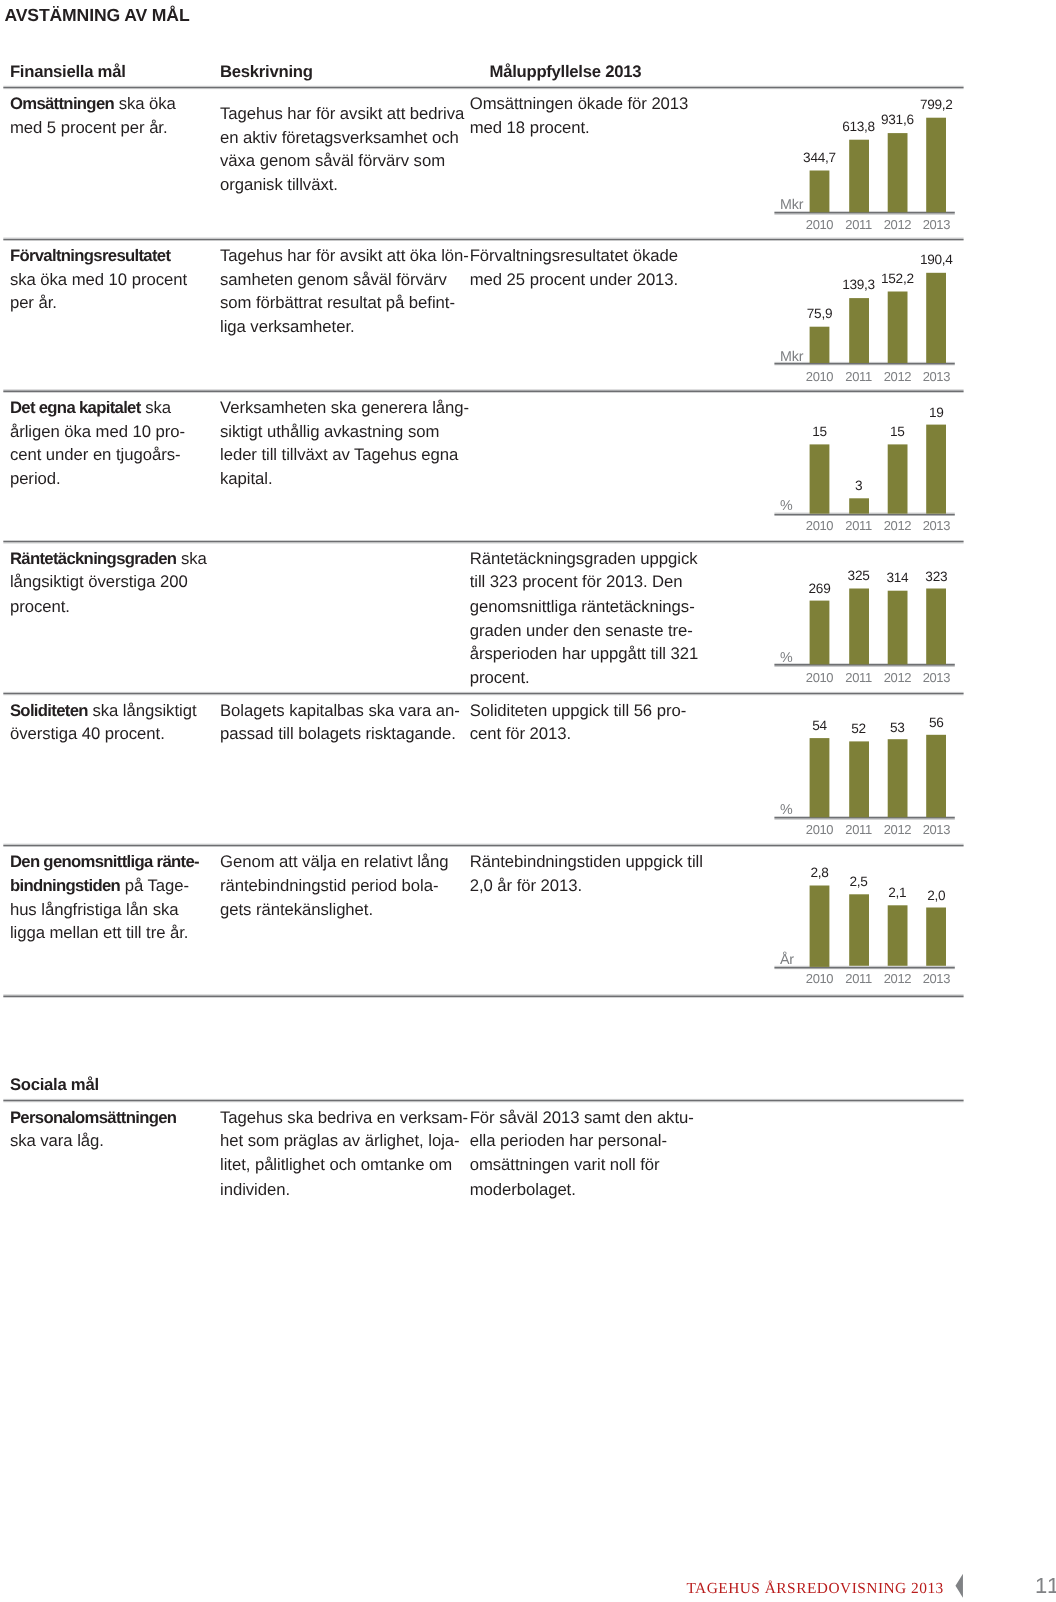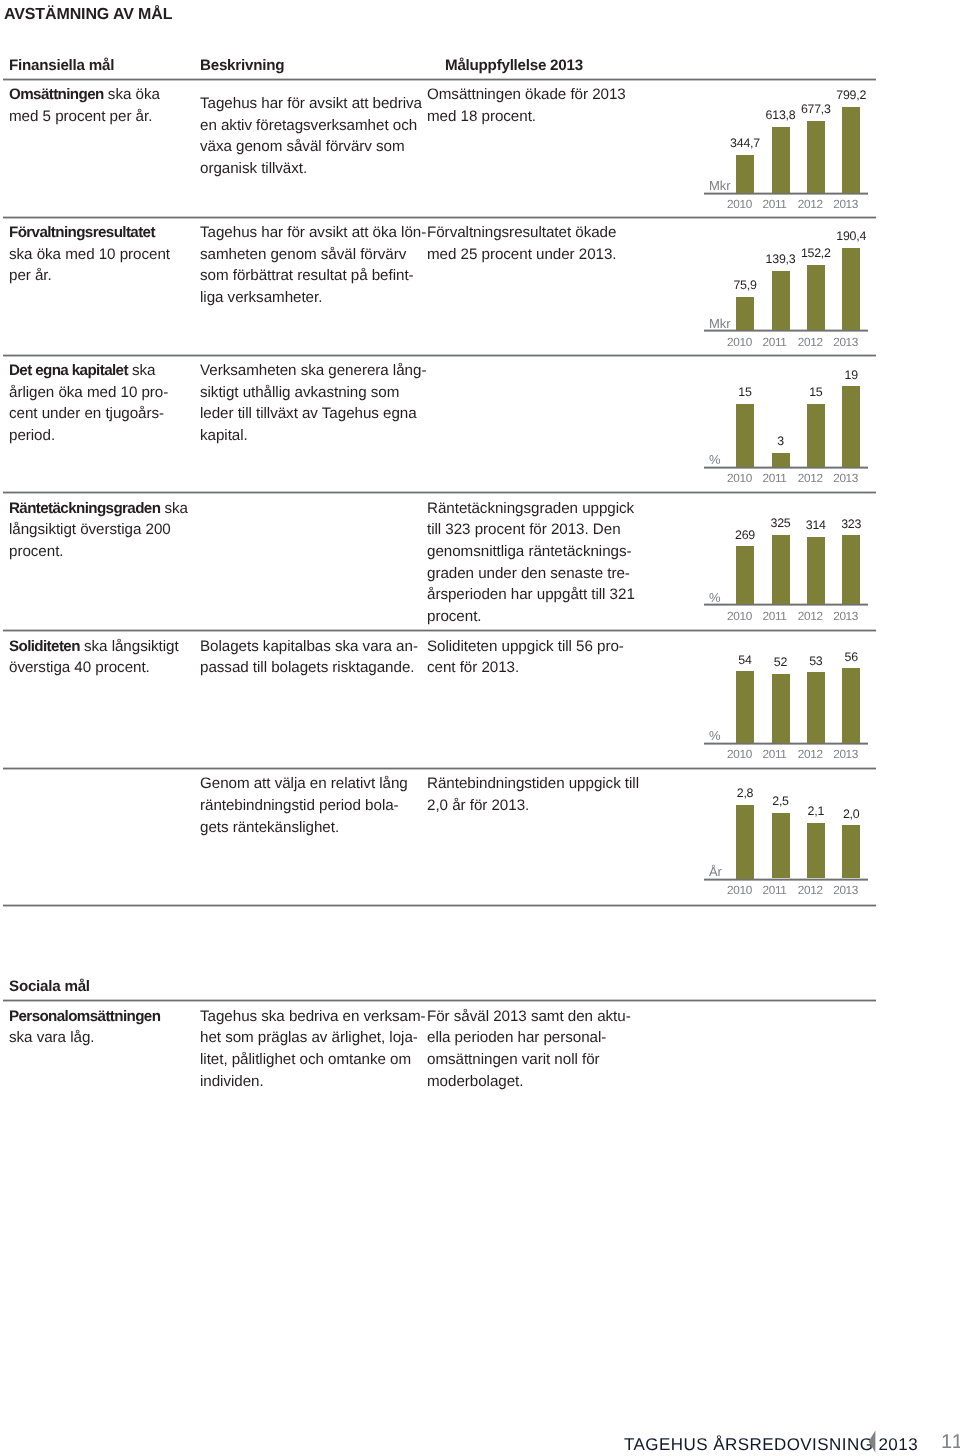--- a/index.html
+++ b/index.html
@@ -58,35 +58,35 @@
   .bar {
     position:absolute; background:#7e8038; width:18px;
   }
   .bar-val {
     position:absolute; font-size:12.4px; color:#231f20;
     letter-spacing:-0.25px; white-space:nowrap; text-align:center;
     line-height:12.4px;
   }
   .xlab {
     position:absolute; font-size:11.8px; color:#7d7f82;
-    letter-spacing:-0.35px; white-space:nowrap; text-align:left;
+    letter-spacing:-0.35px; white-space:nowrap; text-align:center;
     line-height:11.8px;
   }
   .unit {
     position:absolute; font-size:13px; color:#7d7f82;
     letter-spacing:-0.1px; white-space:nowrap; line-height:13px;
   }
   
   .footer {
     position:absolute; left:0; top:1420px; width:960px; height:36px;
   }
   .footer-text {
     position:absolute; left:624px; top:18.3px;
-    font-size:17px; color:#0f172a; letter-spacing:0.44px;
-    white-space:nowrap; line-height:13px;
+    font-size:14px; color:#b91c1c; letter-spacing:0.44px;
+    white-space:nowrap; line-height:13px;font-family:Liberation Serif, serif;
   }
   .footer-tri { position:absolute; left:868px; top:9.5px; line-height:0; }
   .footer-page {
     position:absolute; left:941px; top:12.3px;
     font-size:20px; color:#808285; letter-spacing:1.1px;
     white-space:nowrap; line-height:20px;
   }
 </style>
 </head>
 <body>
@@ -193,40 +193,55 @@
   </div>
   <div class="cell c2" style="top:635.60px">
     <div class="ln">Bolagets kapitalbas ska vara an-</div>
     <div class="ln">passad till bolagets risktagande.</div>
   </div>
   <div class="cell c3" style="top:635.60px">
     <div class="ln">Soliditeten uppgick till 56 pro-</div>
     <div class="ln">cent för 2013.</div>
   </div>
   <div class="rule" style="top:766.90px"></div>
+  <div class="cell c1" style="top:773.40px">
+    <div class="ln">
+      <span class="b">Den genomsnittliga ränte-</span>
+    </div>
+    <div class="ln">
+      <span class="b">bindningstiden</span>
+      <span class="r"> på Tage-</span>
+    </div>
+    <div class="ln">
+      <span class="r">hus långfristiga lån ska</span>
+    </div>
+    <div class="ln">
+      <span class="r">ligga mellan ett till tre år.</span>
+    </div>
+  </div>
   <div class="cell c2" style="top:773.40px">
     <div class="ln">Genom att välja en relativt lång</div>
     <div class="ln">räntebindningstid period bola-</div>
     <div class="ln">gets räntekänslighet.</div>
   </div>
   <div class="cell c3" style="top:773.40px">
     <div class="ln">Räntebindningstiden uppgick till</div>
     <div class="ln">2,0 år för 2013.</div>
   </div>
   <div class="chart">
     <div class="axis" style="left:704px;top:191.7px;width:164px"></div>
     <div class="unit" style="left:709px;top:179.2px">Mkr</div>
     <div class="bar" style="left:736px;top:154.9px;height:37.8px"></div>
     <div class="bar-val" style="left:722px;top:137.10px;width:46px">344,7</div>
     <div class="xlab" style="left:727px;top:199.20px;width:36px">2010</div>
     <div class="bar" style="left:771.5px;top:126.8px;height:65.9px"></div>
     <div class="bar-val" style="left:757.5px;top:109.00px;width:46px">613,8</div>
     <div class="xlab" style="left:762.5px;top:199.20px;width:36px">2011</div>
     <div class="bar" style="left:806.8px;top:120.5px;height:72.2px"></div>
-    <div class="bar-val" style="left:792.8px;top:102.70px;width:46px">677,3</div>
+    <div class="bar-val" style="left:792.8px;top:102.70px;width:46px">931,6</div>
     <div class="xlab" style="left:797.8px;top:199.20px;width:36px">2012</div>
     <div class="bar" style="left:842.2px;top:107.1px;height:85.6px"></div>
     <div class="bar-val" style="left:828.2px;top:89.30px;width:46px">799,2</div>
     <div class="xlab" style="left:833.2px;top:199.20px;width:36px">2013</div>
   </div>
   <div class="chart">
     <div class="axis" style="left:704px;top:329.4px;width:164px"></div>
     <div class="unit" style="left:709px;top:316.9px">Mkr</div>
     <div class="bar" style="left:736px;top:296.7px;height:33.7px"></div>
     <div class="bar-val" style="left:722px;top:278.90px;width:46px">75,9</div>

